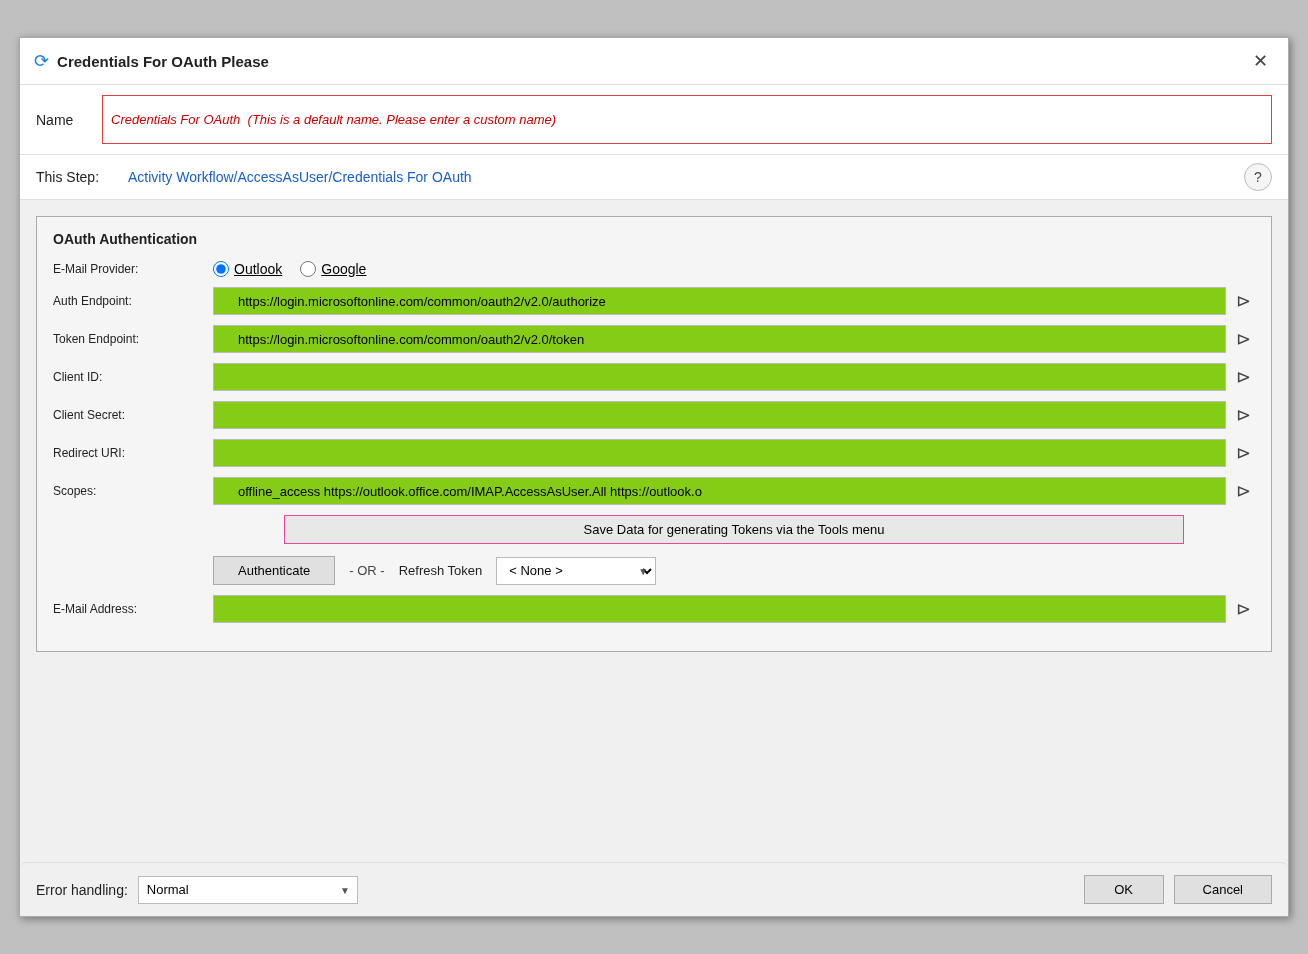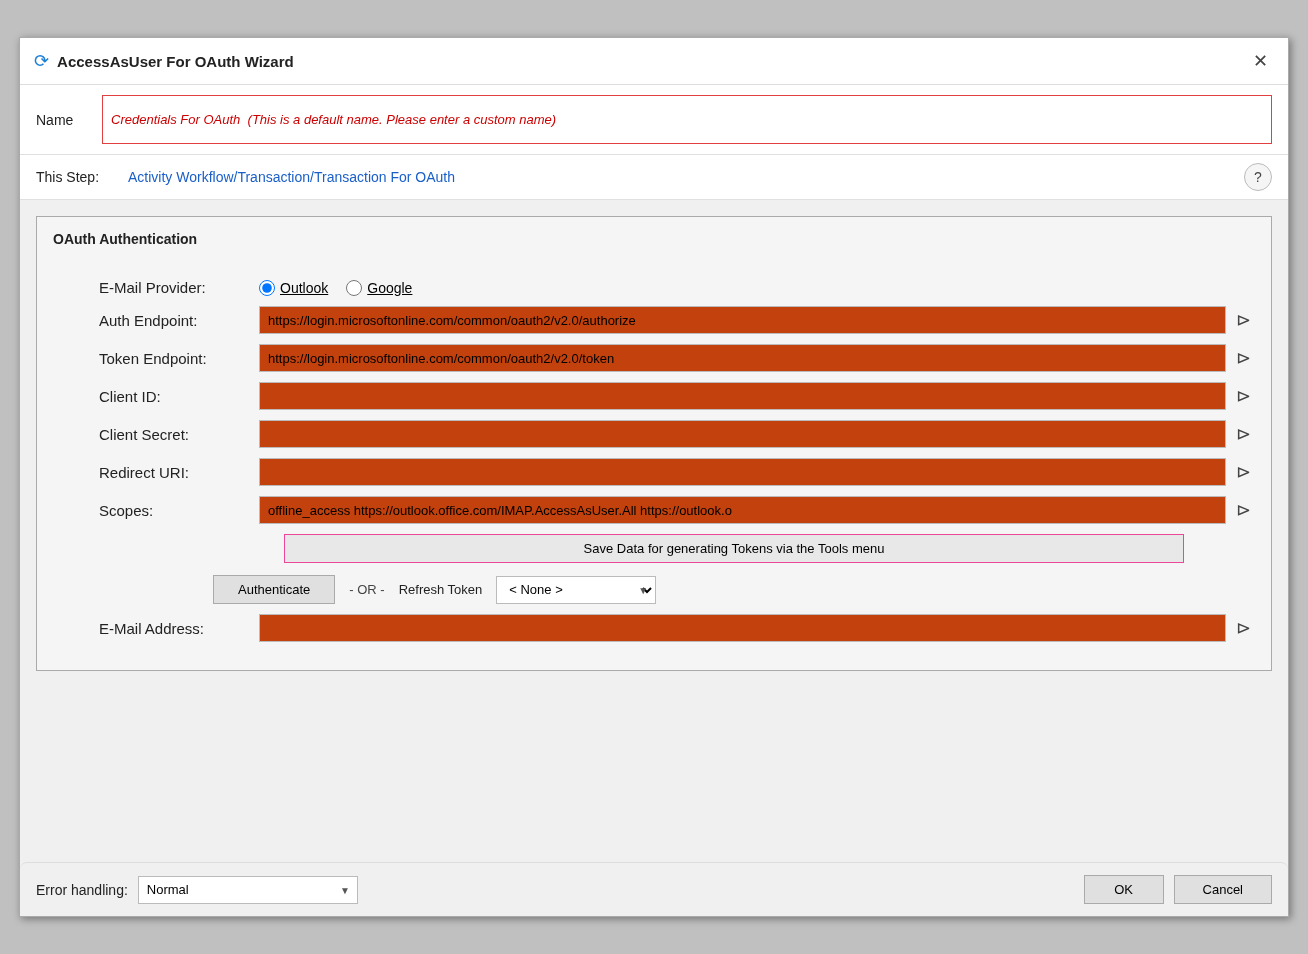--- a/index.html
+++ b/index.html
@@ -111,44 +111,43 @@
     }
     .group-box {
       border: 1px solid #aaa;
       padding: 14px 16px 18px 16px;
       background: #f5f5f5;
     }
     .group-title {
       font-weight: 700;
       font-size: 14px;
       color: #222;
-      margin-bottom: 32px;
+      margin-bottom: 14px;
     }
     .form-row {
       display: flex;
       align-items: center;
       margin-bottom: 10px;
     }
     .form-label {
       min-width: 160px;
-      font-size: 15px;
-      color: #222;
-      margin-left: 46px;
+      font-size: 12px;
+      color: #222;
     }
     .form-control-wrap {
       flex: 1;
       display: flex;
       align-items: center;
       gap: 6px;
     }
     .text-input {
       flex: 1;
       border: 1px solid #bbb;
-      background: #c2410c;
-      padding: 4px 8px;
+      background: #84cc16;
+      padding: 4px 24px;
       font-size: 13px;
       height: 28px;
       outline: none;
     }
     .pin-btn {
       border: none;
       background: none;
       cursor: pointer;
       font-size: 18px;
       color: #444;
@@ -265,33 +264,33 @@
     }
   </style>
 </head>
 <body>
 
 <div class="dialog">
 
   <div class="title-bar">
     <div class="title-bar-left">
       <span class="title-icon">⟳</span>
-      <span class="title-text">AccessAsUser For OAuth Wizard</span>
+      <span class="title-text">Credentials For OAuth Please</span>
     </div>
     <button class="close-btn">✕</button>
   </div>
 
   <div class="name-row">
     <span class="name-label">Name</span>
     <input class="name-input" type="text" value="Credentials For OAuth  (This is a default name. Please enter a custom name)" style="">
   </div>
 
   <div class="step-row">
     <span class="step-label">This Step:</span>
-    <span class="step-path">Activity Workflow/Transaction/Transaction For OAuth</span>
+    <span class="step-path">Activity Workflow/AccessAsUser/Credentials For OAuth</span>
     <div class="help-btn">?</div>
   </div>
 
   <div class="main-content">
     <div class="group-box">
       <div class="group-title">OAuth Authentication</div>
 
       <div class="form-row">
         <span class="form-label">E-Mail Provider:</span>
         <div class="form-control-wrap">

